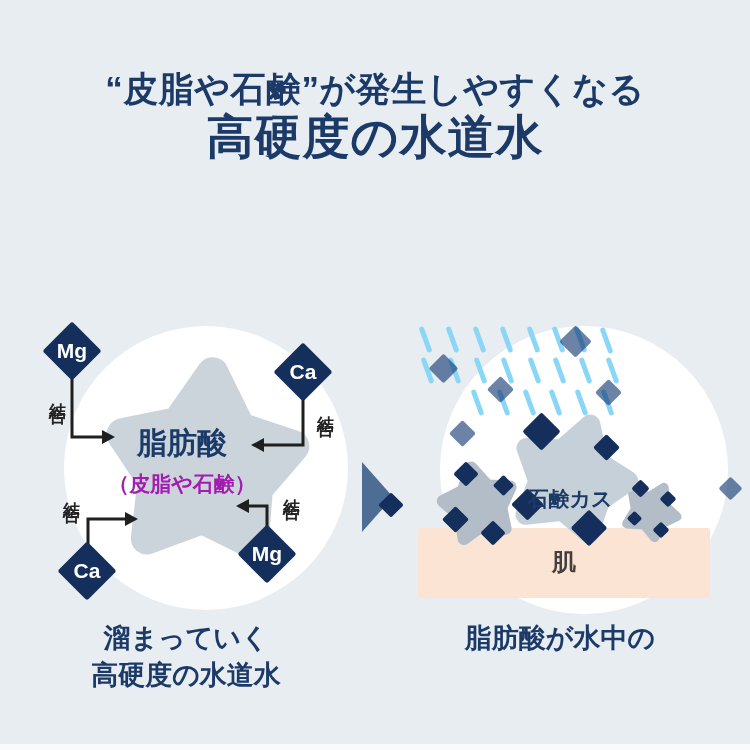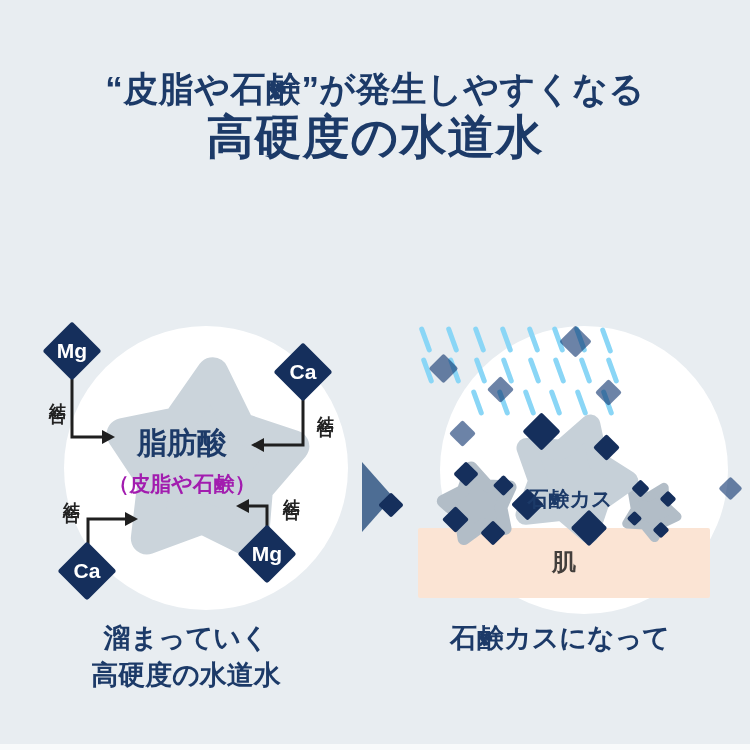--- a/index.html
+++ b/index.html
@@ -220,17 +220,17 @@
   <div class="scum-label">石鹸カス</div>
 
   <div class="skin"></div>
   <div class="skin-label">肌</div>
 
   <div class="caption caption-left">
     <div>溜まっていく</div>
     <div>高硬度の水道水</div>
   </div>
   <div class="caption caption-right">
-    <div>石鹸カスになって</div>
+    <div>脂肪酸が水中の</div>
   </div>
 
   <div class="bottom-strip"></div>
 </div>
 
 </body></html>

